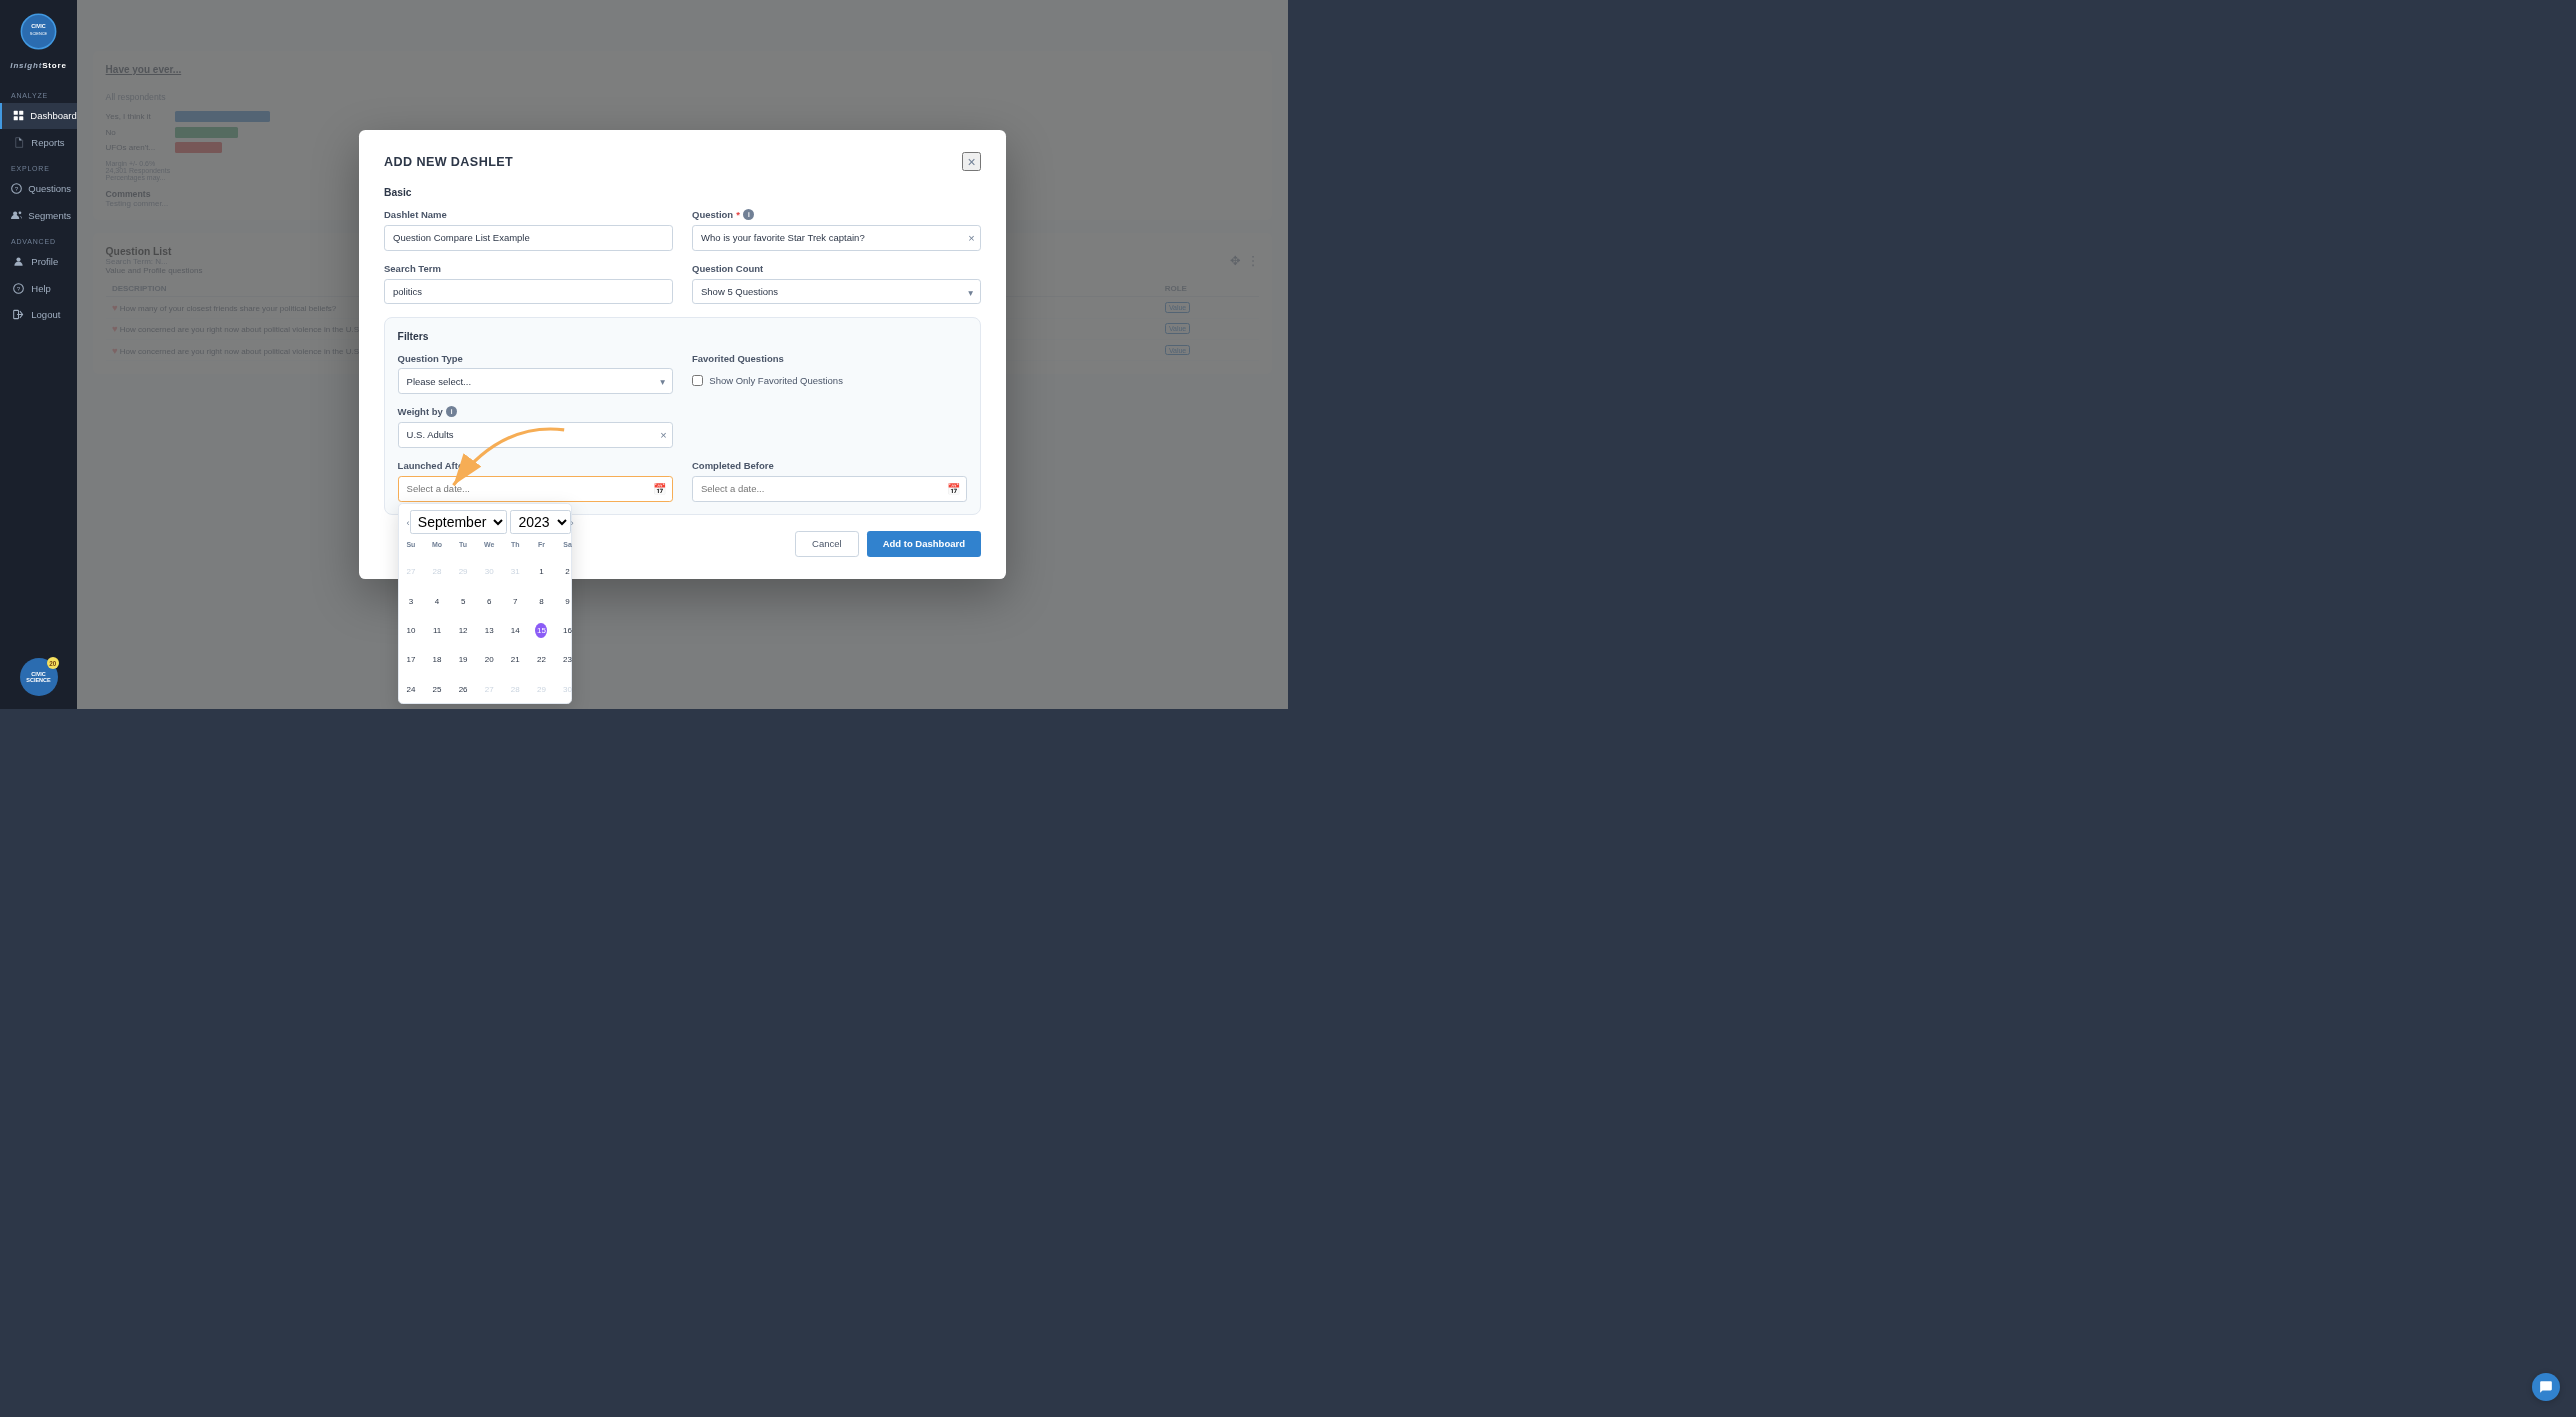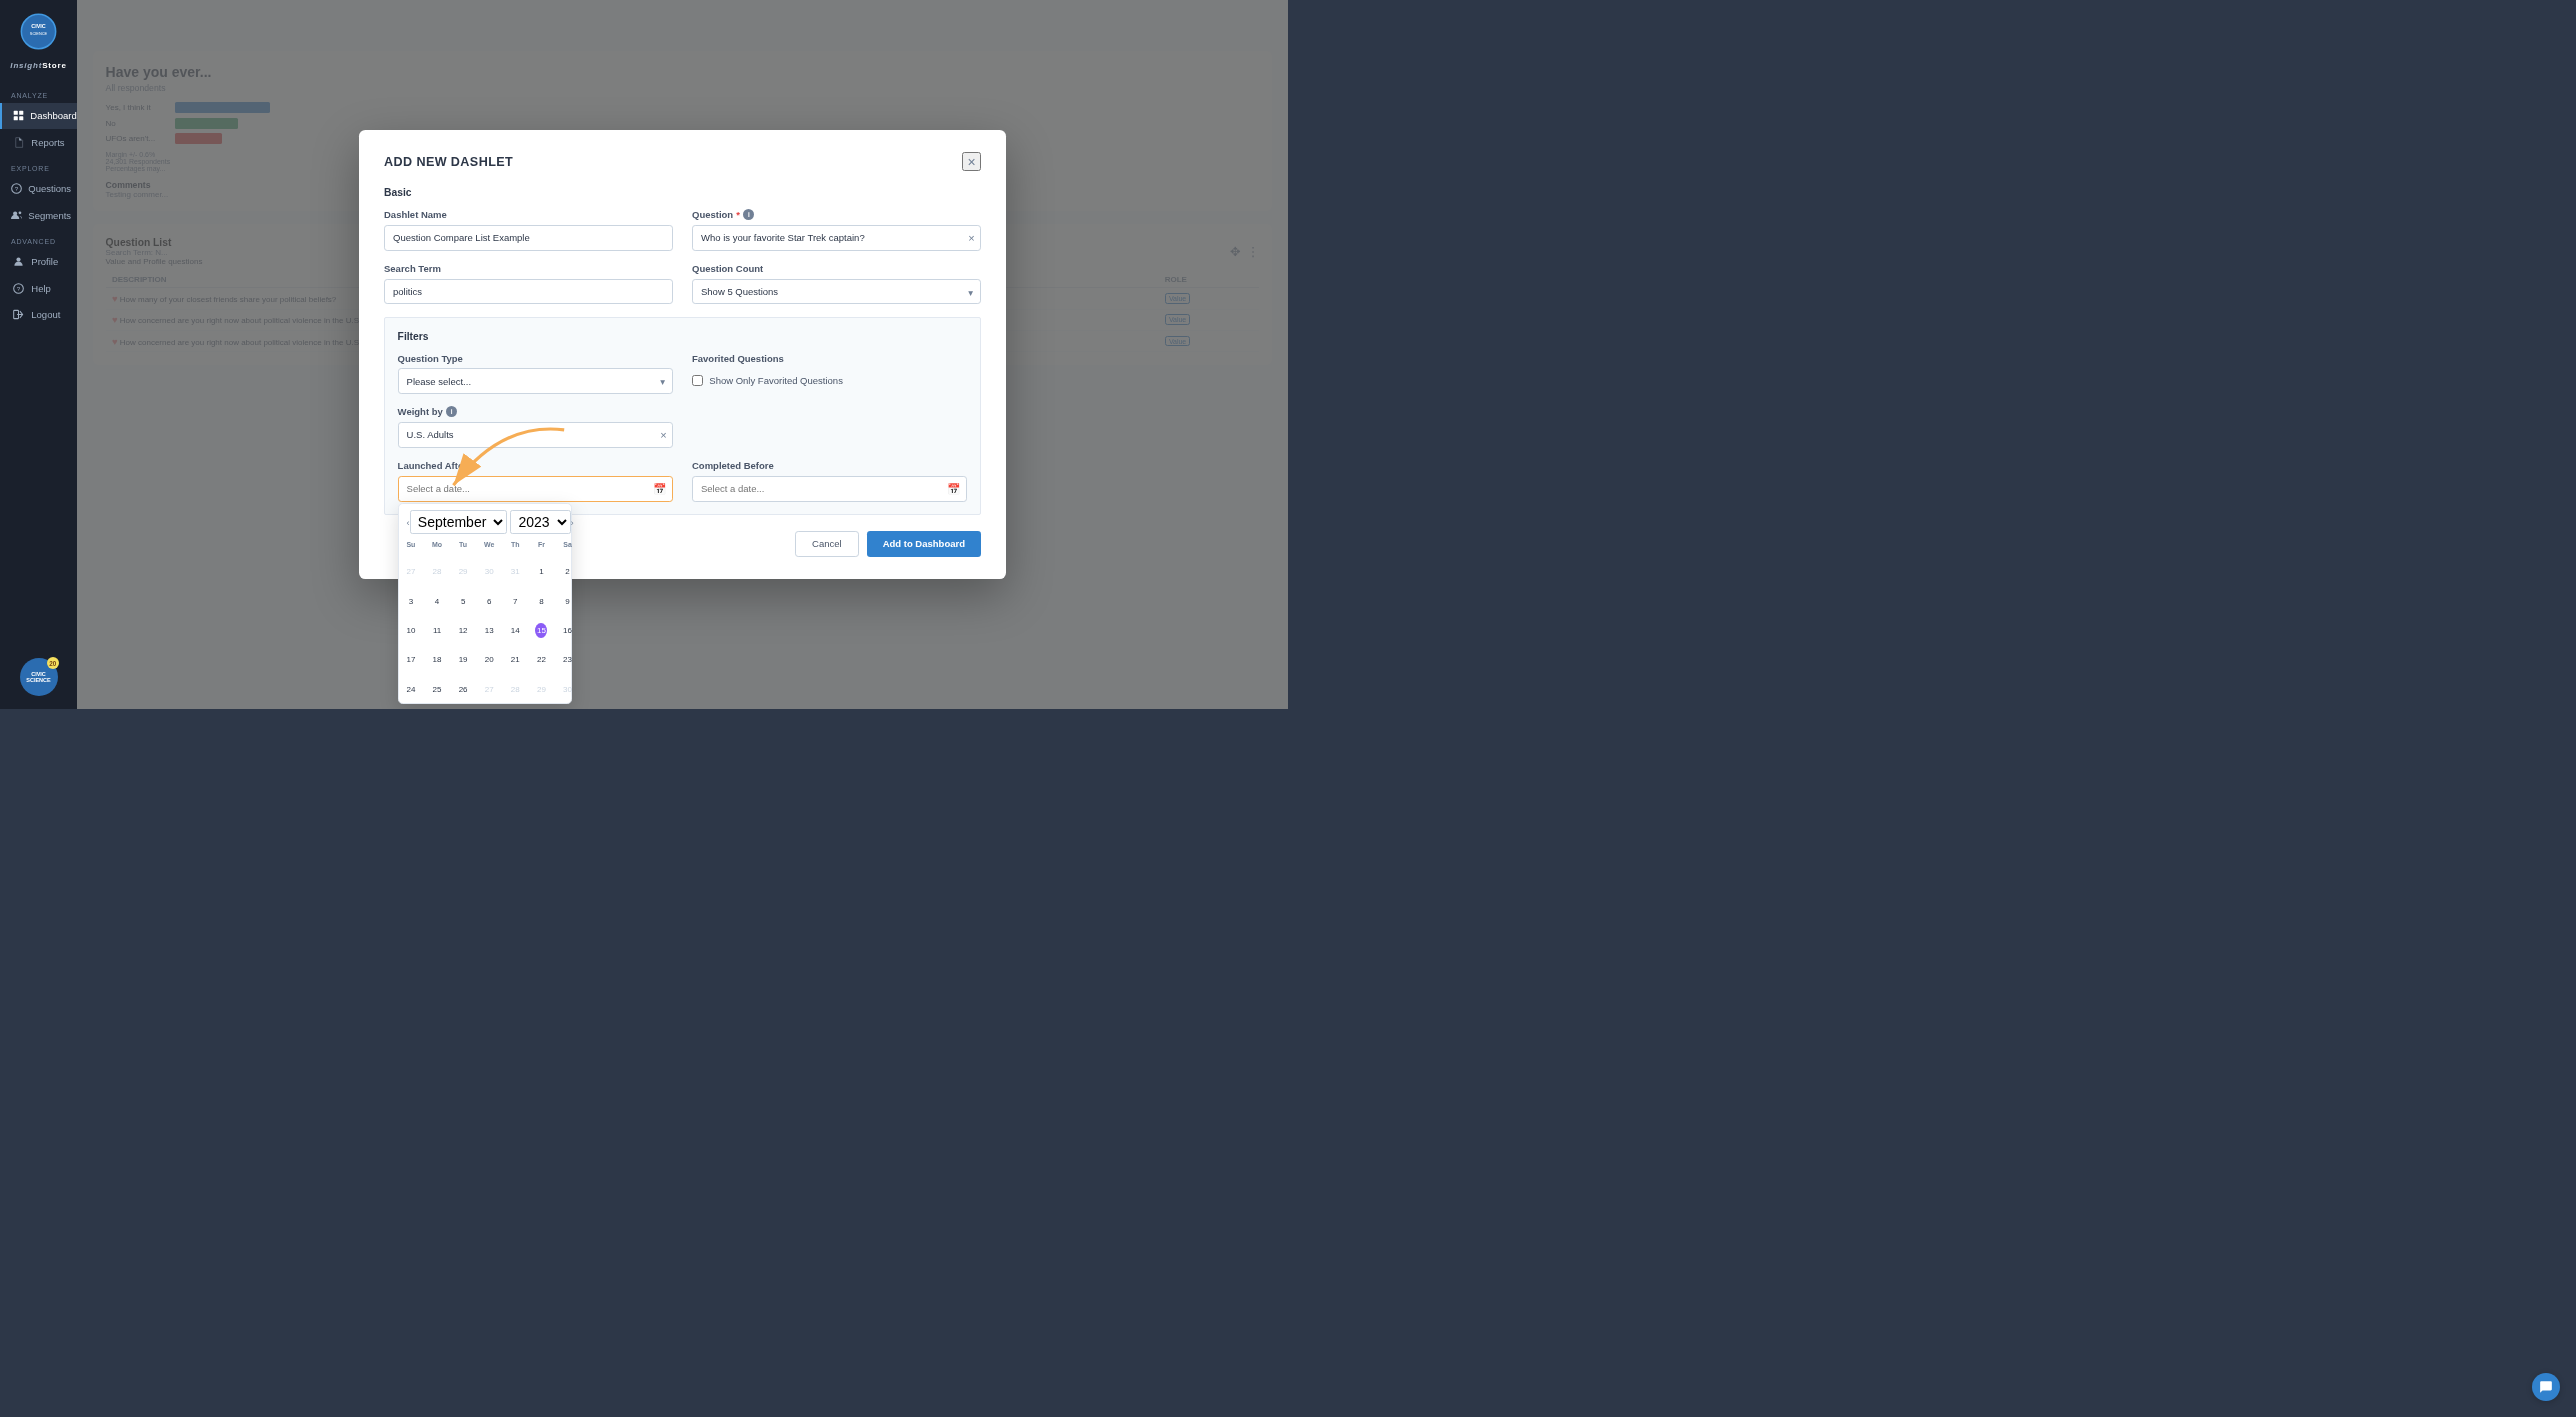--- a/index.html
+++ b/index.html
@@ -31,21 +31,21 @@
     .header-user { display: flex; align-items: center; gap: 6.3px; }
     .header-avatar { width: 22px; height: 22px; background: #2b6cb0; border-radius: 50%; display: flex; align-items: center; justify-content: center; color: #fff; font-size: 8px; font-weight: 700; }
     .header-user-info { display: flex; flex-direction: column; }
     .header-greeting { font-size: 8.7px; font-weight: 600; color: #2d3748; }
     .header-logout { font-size: 7px; color: #718096; }
     .header-org { font-size: 8.7px; color: #4a5568; }
 
     
     .bg-content { position: absolute; top: 35px; left: 0; right: 0; bottom: 0; padding: 16px; background: #f7fafc; overflow: hidden; opacity: 0.4; }
     .question-panel { background: #fff; border-radius: 4.7px; padding: 12.6px; margin-bottom: 12.6px; }
-    .panel-title { font-size: 14px; font-weight: 600; color: #2d3748; margin-bottom: 3px; }
+    .panel-title { font-size: 10px; font-weight: 600; color: #2d3748; margin-bottom: 17px; text-decoration: underline; }
     .panel-subtitle { font-size: 8.7px; color: #718096; margin-bottom: 9.5px; }
     .bar-row { display: flex; align-items: center; gap: 6.3px; margin-bottom: 4.7px; }
     .bar-label { font-size: 8px; color: #4a5568; width: 63px; }
     .bar { height: 11px; border-radius: 1.6px; }
     .bar-blue { background: #3182ce; }
     .bar-green { background: #38a169; }
     .bar-orange { background: #e53e3e; }
 
     
     .overlay { position: absolute; top: 0; left: 0; right: 0; bottom: 0; background: rgba(0,0,0,0.5); z-index: 100; display: flex; align-items: center; justify-content: center; }
@@ -66,21 +66,21 @@
     .required-star { color: #e53e3e; }
     .info-icon { width: 11px; height: 11px; background: #718096; border-radius: 50%; color: #fff; font-size: 6.3px; display: flex; align-items: center; justify-content: center; cursor: pointer; }
     .form-input { width: 100%; border: 0.8px solid #cbd5e0; border-radius: 3.2px; padding: 6.3px 8px; font-size: 9.5px; color: #2d3748; background: #fff; outline: none; }
     .form-input-with-clear { position: relative; }
     .form-input-with-clear input { padding-right: 22px; }
     .clear-btn { position: absolute; right: 6.3px; top: 50%; transform: translateY(-50%); color: #718096; cursor: pointer; font-size: 11px; }
     .form-select { width: 100%; border: 0.8px solid #cbd5e0; border-radius: 3.2px; padding: 6.3px 8px; font-size: 9.5px; color: #2d3748; background: #fff; appearance: none; -webkit-appearance: none; }
     .select-wrapper { position: relative; }
     .select-wrapper::after { content: '▾'; position: absolute; right: 8px; top: 50%; transform: translateY(-50%); color: #718096; pointer-events: none; font-size: 9.5px; }
 
-    .filters-section { background: #f7fafc; border: 0.8px solid #e2e8f0; border-radius: 2px; padding: 12.6px; margin-bottom: 12.6px; }
+    .filters-section { background: #f7fafc; border: 0.8px solid #e2e8f0; border-radius: 8px; padding: 12.6px; margin-bottom: 12.6px; }
 
     .checkbox-row { display: flex; align-items: center; gap: 6.3px; margin-top: 6.3px; }
     .checkbox-row input { width: 11px; height: 11px; }
     .checkbox-label { font-size: 9.5px; color: #4a5568; }
 
     .weight-input-wrapper { position: relative; }
     .weight-input-wrapper input { padding-right: 22px; }
 
     .date-section { display: flex; gap: 19px; margin-bottom: 0; }
     .date-group { flex: 1; display: flex; flex-direction: column; gap: 4.7px; position: relative; }

